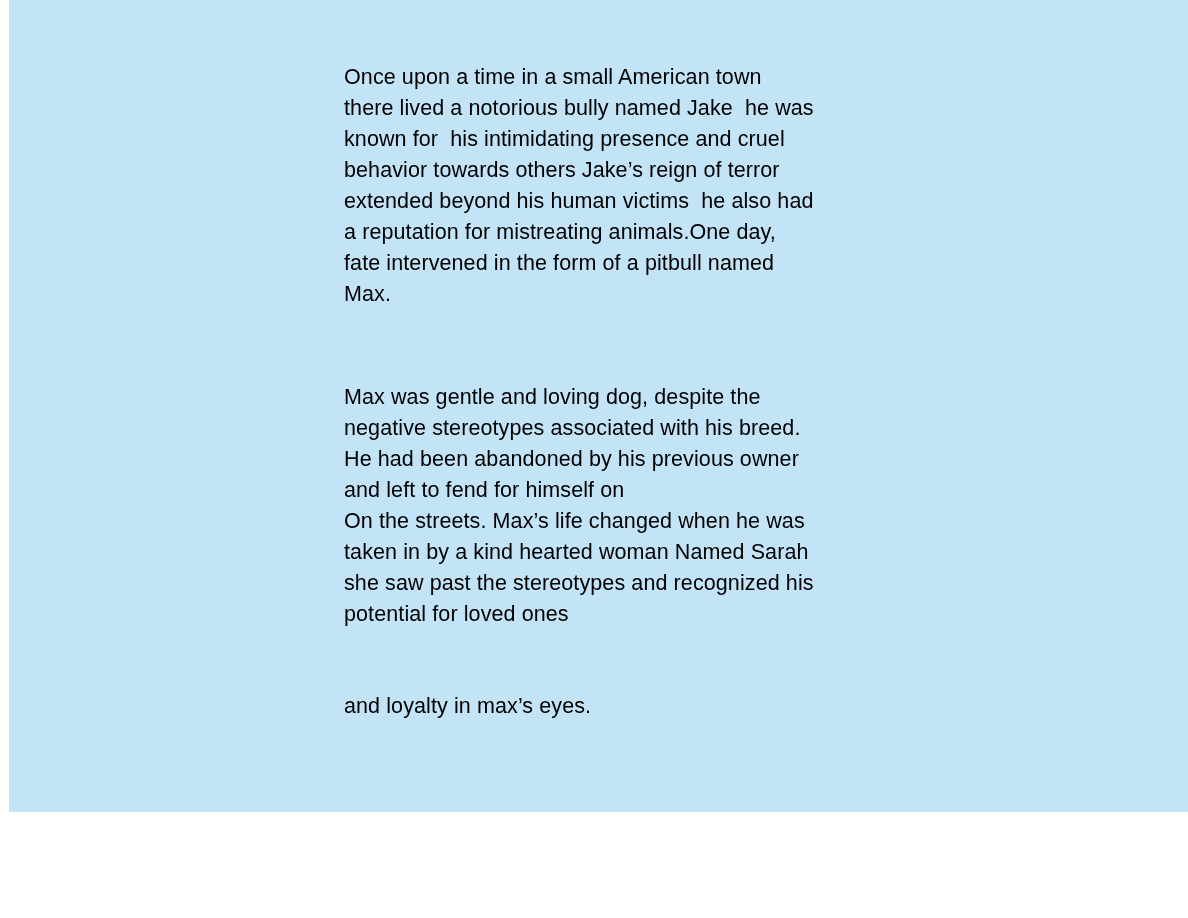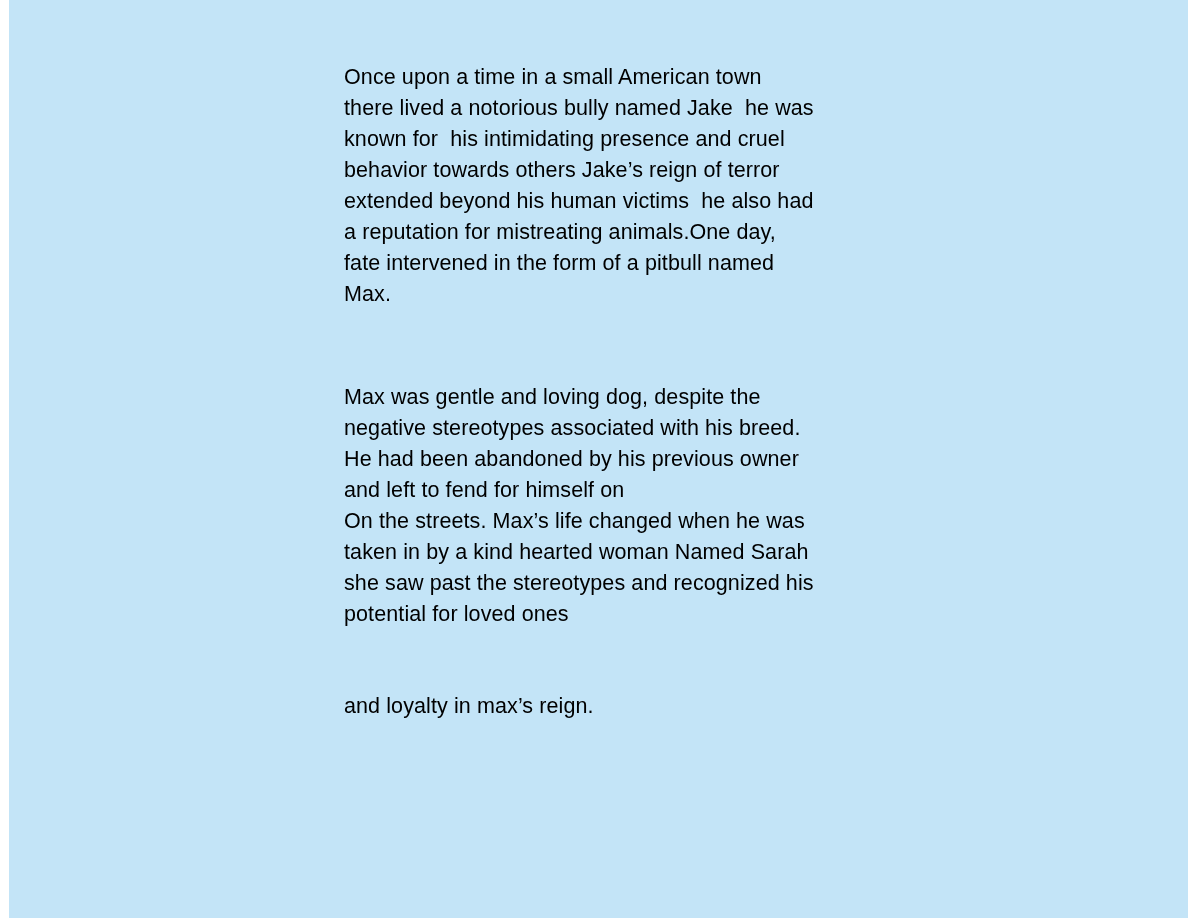--- a/index.html
+++ b/index.html
@@ -8,21 +8,21 @@
   }
   body {
     width: 1188px;
     height: 918px;
     background: #ffffff;
     font-family: "Liberation Sans", sans-serif;
   }
   #page {
     position: relative;
     width: 1188px;
-    height: 918px;
+    height: 812px;
     background: #c3e4f7;
     overflow: hidden;
   }
   #left-strip {
     position: absolute;
     left: 0;
     top: 0;
     width: 9px;
     height: 918px;
     background: #ffffff;
@@ -47,15 +47,15 @@
 </head>
 <body>
 
 <div id="page">
   <div id="left-strip"></div>
 
   <div id="text-column">
     <p class="para para-gap-1">Once upon a time in a small American town there lived a notorious bully named Jake  he was known for  his intimidating presence and cruel behavior towards others Jake’s reign of terror extended beyond his human victims  he also had a reputation for mistreating animals.One day, fate intervened in the form of a pitbull named Max.</p>
     <p class="para para-gap-2">Max was gentle and loving dog, despite the negative stereotypes associated with his breed. He had been abandoned by his previous owner  and left to fend for himself on
 On the streets. Max’s life changed when he was taken in by a kind hearted woman Named Sarah  she saw past the stereotypes and recognized his potential for loved ones</p>
-    <p class="para para-gap-3">and loyalty in max’s reign.</p>
+    <p class="para para-gap-3">and loyalty in max’s eyes.</p>
   </div>
 </div>
 
 </body></html>

